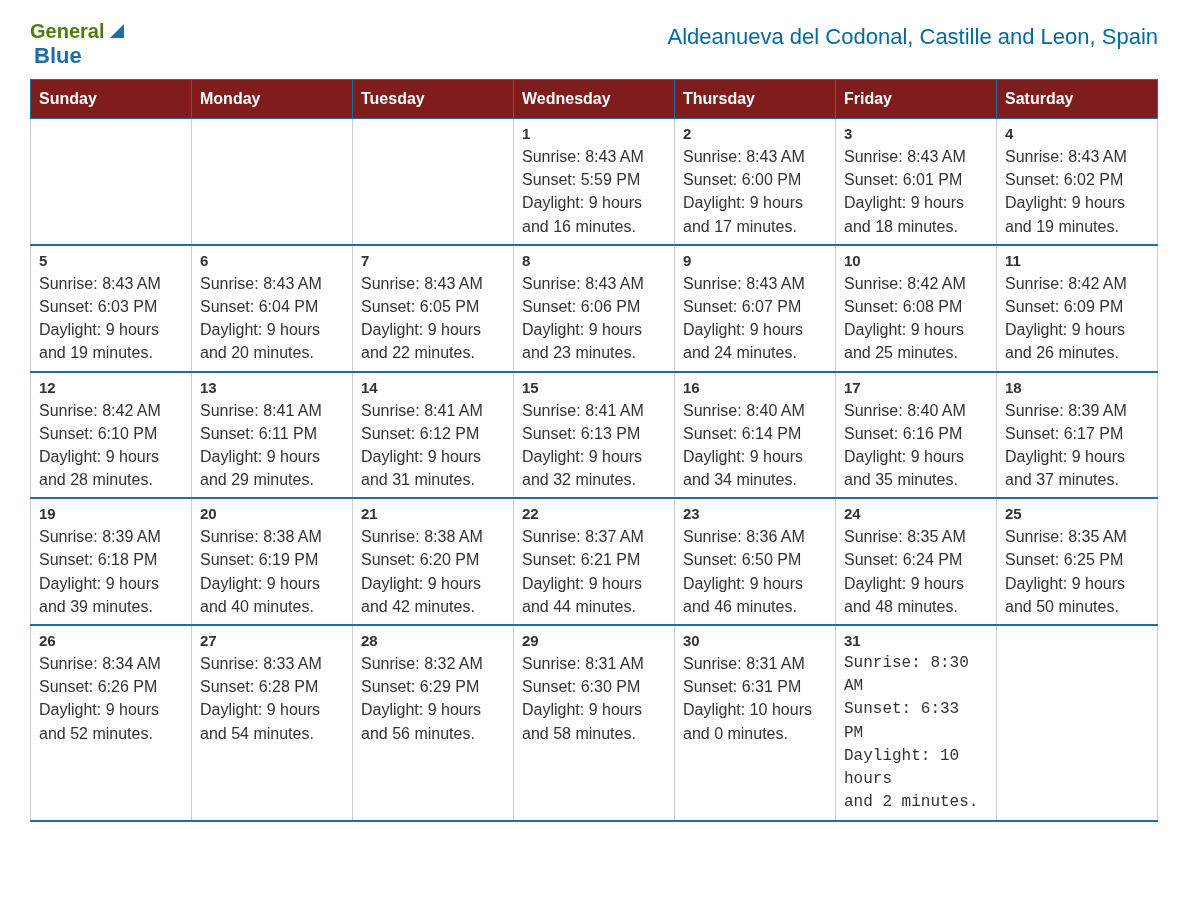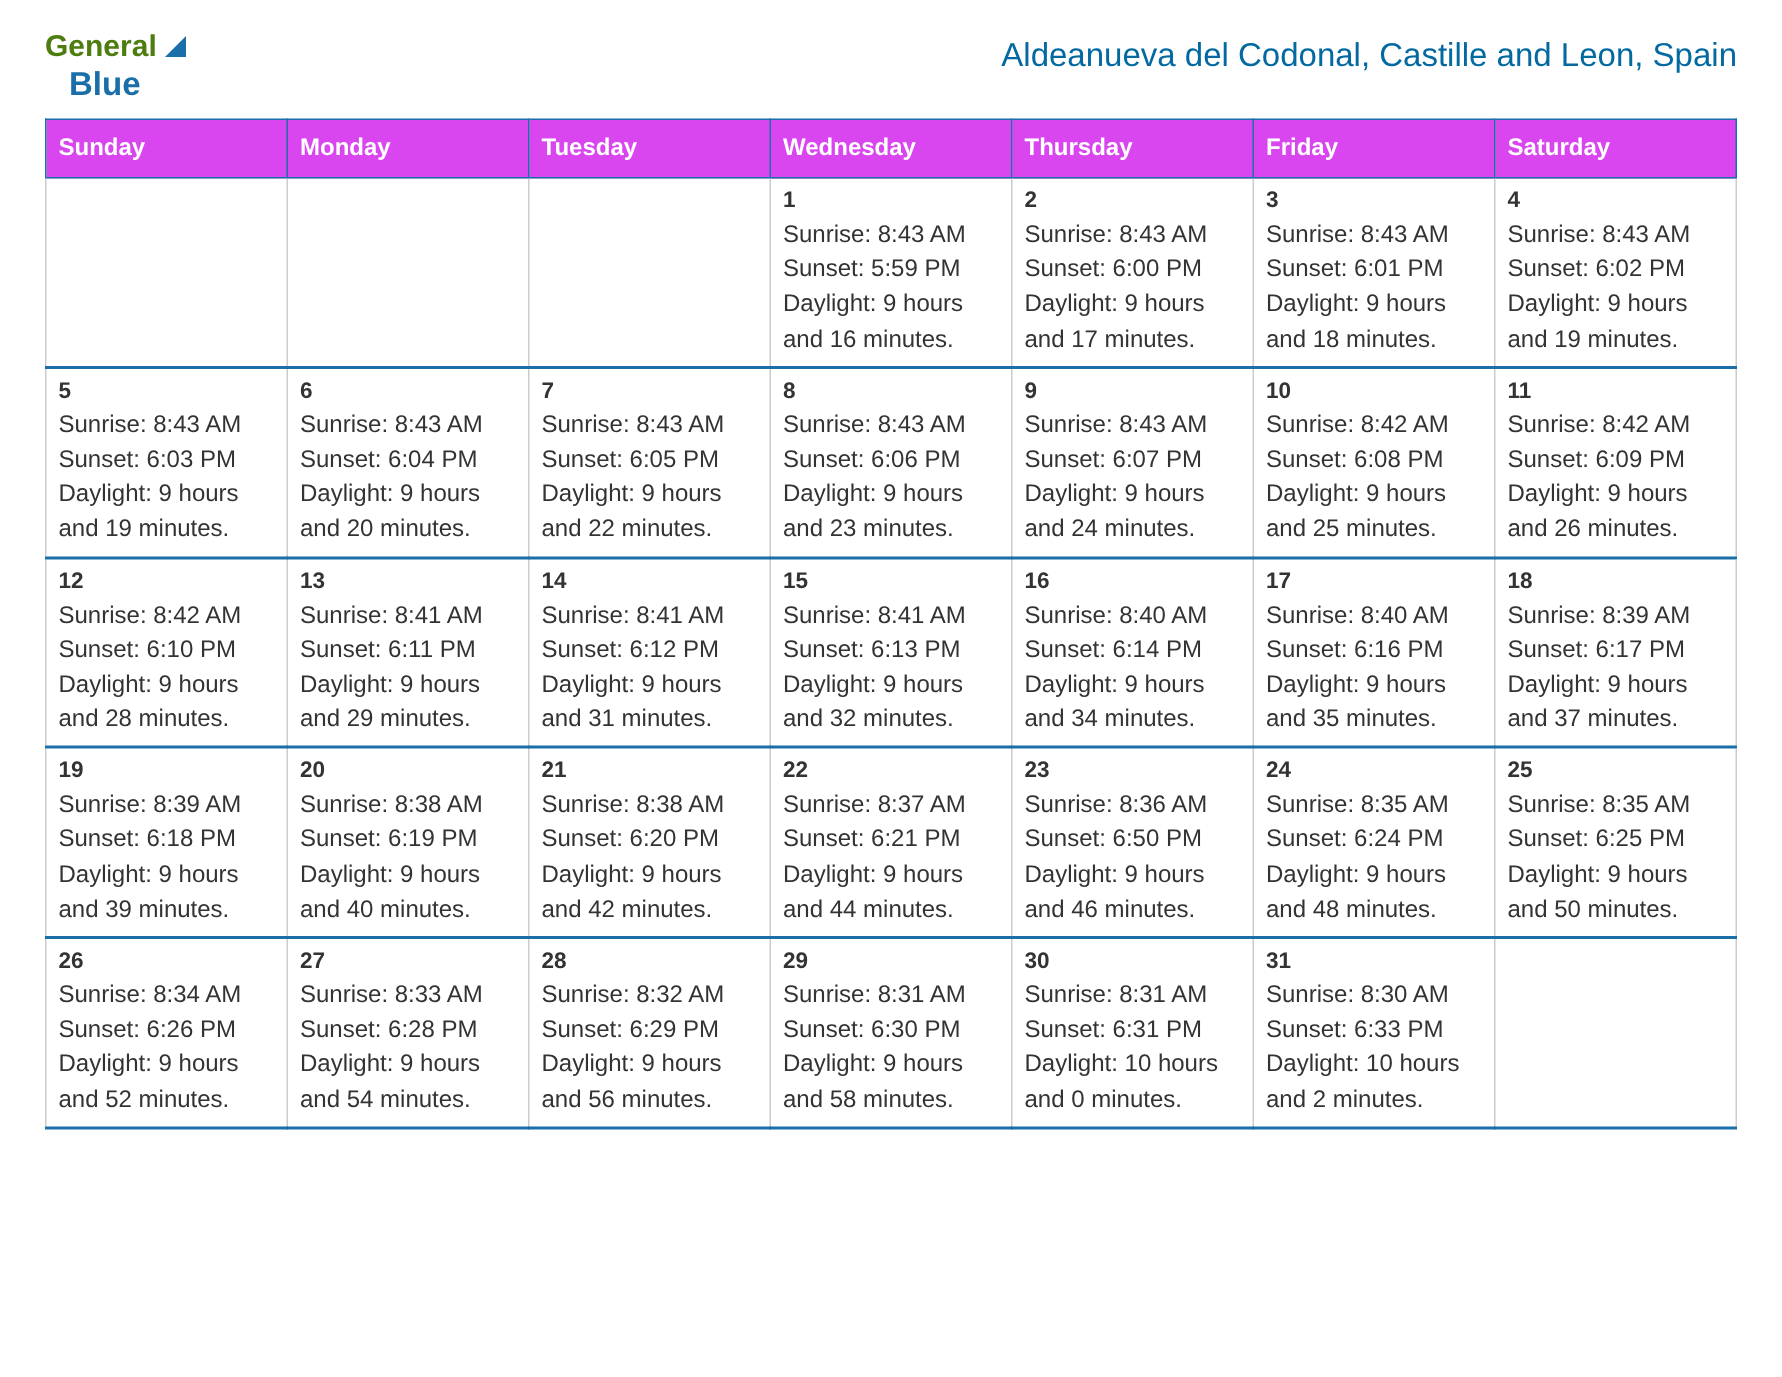--- a/index.html
+++ b/index.html
@@ -39,21 +39,21 @@
       font-size: 22px;
       color: #0369a1;
       margin-top: 4px;
     }
     .calendar-table {
       width: 100%;
       border-collapse: collapse;
       margin-top: 10px;
     }
     .calendar-table thead tr th {
-      background-color: #d946ef;
+      background-color: #7f1d1d;
       color: #fff;
       padding: 10px 8px;
       font-size: 16px;
       font-weight: bold;
       text-align: left;
       border: 1px solid #1a6fa8;
     }
     .calendar-table tbody tr td {
       vertical-align: top;
       padding: 6px 8px;
@@ -83,21 +83,21 @@
     .logo-wrapper {
       display: flex;
       flex-direction: column;
       align-items: flex-start;
     }
     .logo-top {
       display: flex;
       align-items: center;
     }
     .logo-bottom {
-      margin-left: 16px;
+      margin-left: 4px;
     }
   </style>
 </head>
 <body>
 
 <div class="header-section">
   <div class="logo-wrapper">
     <div class="logo-top">
       <span class="logo-text-general">General</span>
       <svg width="22" height="22" viewBox="0 0 22 22" style="margin-left:2px;margin-top:-2px;">
@@ -343,21 +343,21 @@
         </td>
         <td>
           <span class="day-number">30</span>
           <div class="day-info" style="white-space: pre-line;">Sunrise: 8:31 AM
 Sunset: 6:31 PM
 Daylight: 10 hours
 and 0 minutes.</div>
         </td>
         <td>
           <span class="day-number">31</span>
-          <div class="day-info" style="white-space: pre-line;">Sunrise: 8:30 AM
+          <div class="day-info" style="white-space: pre-line; font-family: Liberation Mono, monospace;">Sunrise: 8:30 AM
 Sunset: 6:33 PM
 Daylight: 10 hours
 and 2 minutes.</div>
         </td>
         <td class="empty-cell"></td>
       </tr>
     </tbody>
 </table>
 
 </body></html>

